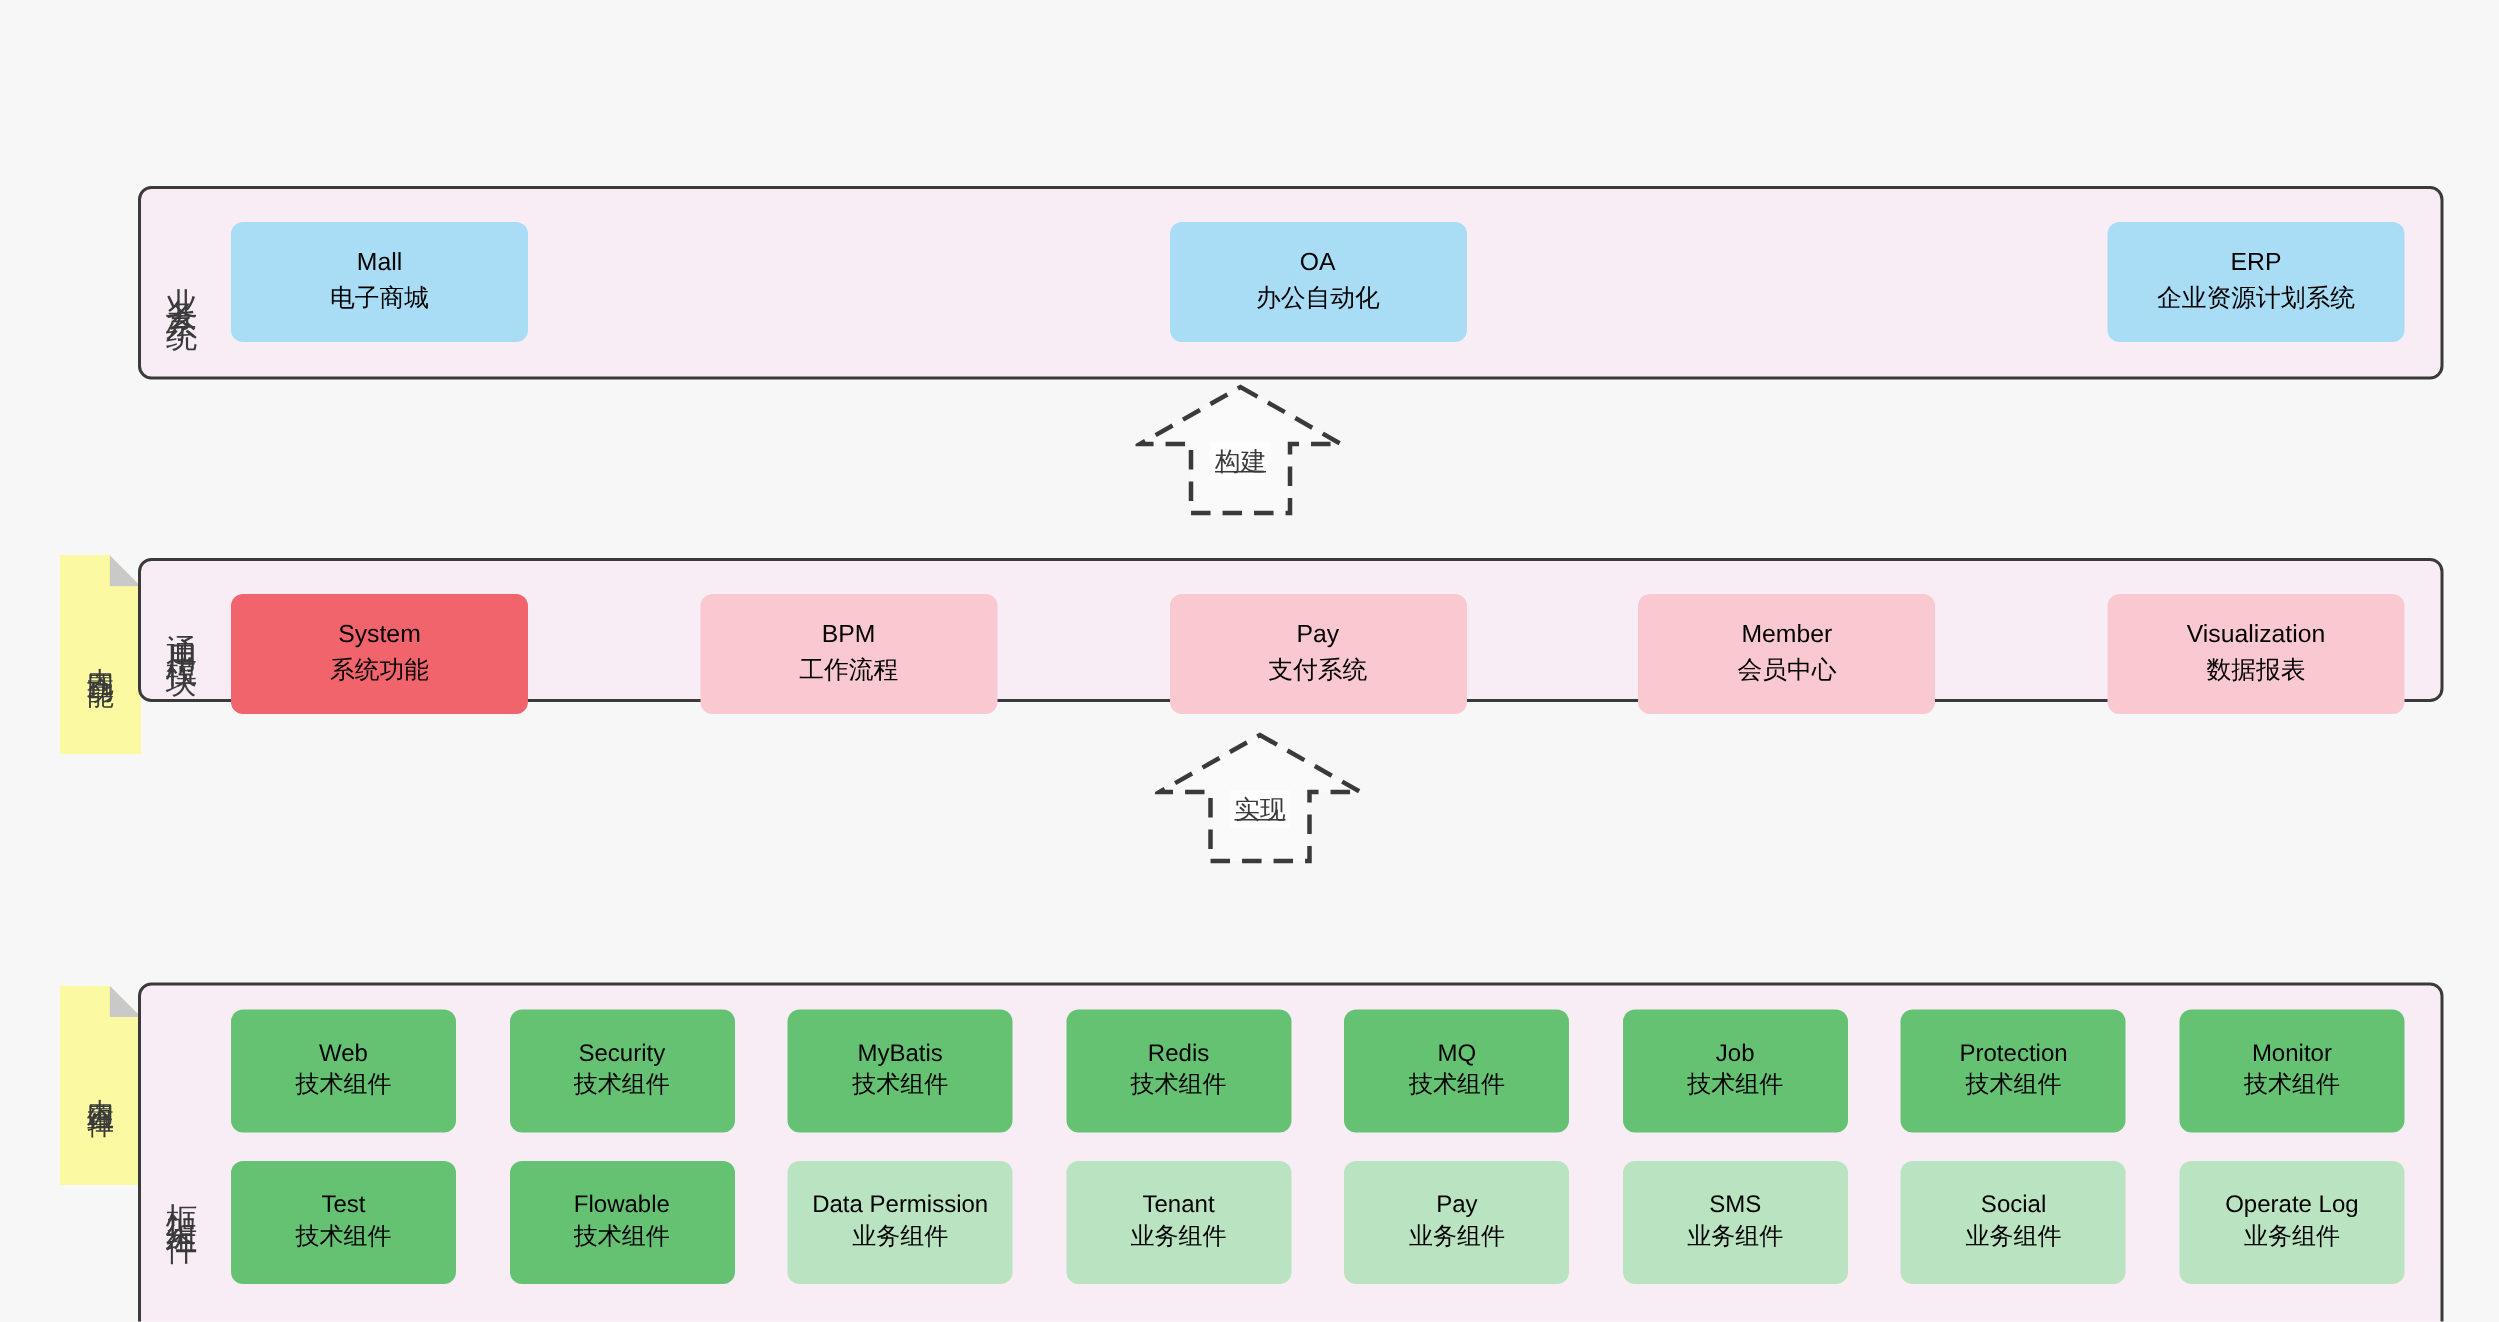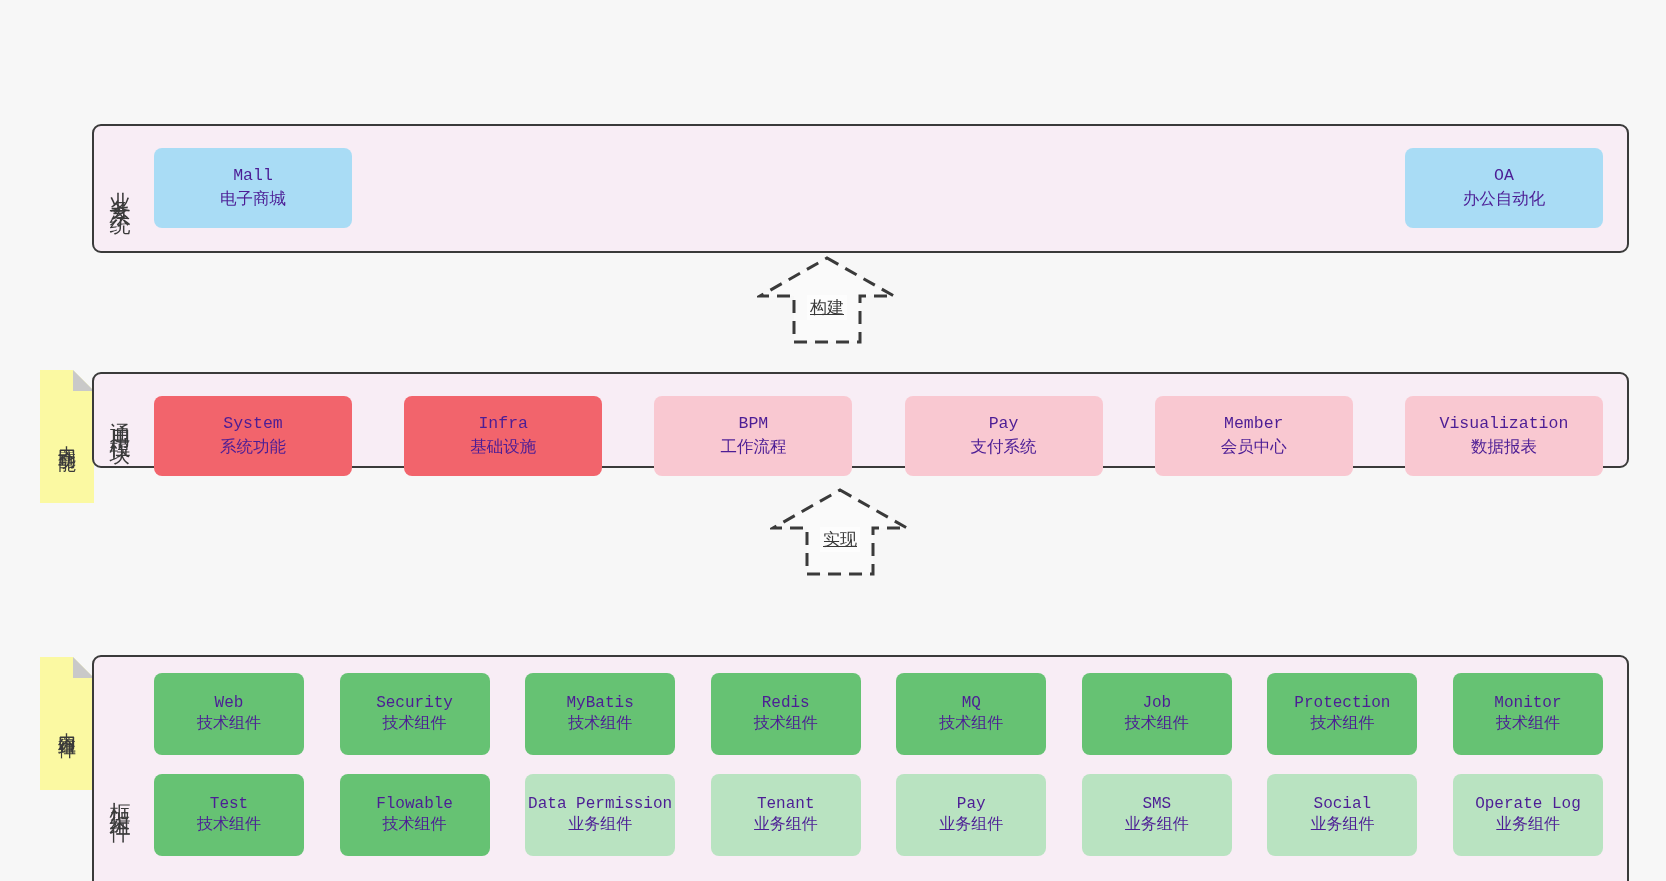--- a/index.html
+++ b/index.html
@@ -53,22 +53,21 @@
   .box {
     width: 198px; height: 80px;
     border-radius: 8px;
     display: flex;
     flex-direction: column;
     justify-content: center;
     align-items: center;
     text-align: center;
     font-size: 16.5px;
     line-height: 1.45;
-    color: #4c1d95;
-    font-family: Liberation Mono, monospace;
+    color: #000000;
   }
   #layer-components .box { width: 150px; height: 82px; line-height: 1.3; font-size: 16px; }
 
   .box.blue        { background: #a9dcf5; }
   .box.red         { background: #f2646c; }
   .box.pink        { background: #f9c8d1; }
   .box.green-dark  { background: #66c273; }
   .box.green-light { background: #b9e3c1; }
 
   
@@ -137,41 +136,41 @@
   <span class="layer-label">业务系统</span>
   <div class="boxes-row">
     <div class="box blue">
       <span>Mall</span>
       <span>电子商城</span>
     </div>
     <div class="box blue">
       <span>OA</span>
       <span>办公自动化</span>
     </div>
+    <div class="box blue">
+      <span>ERP</span>
+      <span>企业资源计划系统</span>
+    </div>
   </div>
 </div>
 
 <div class="arrow" id="arrow-build">
   <svg viewBox="0 0 140 90">
     <polygon points="70,3 137,41 103,41 103,87 37,87 37,41 3,41" fill="#fafafa" stroke="#3a3a3a" stroke-width="3" stroke-dasharray="13 8" stroke-linejoin="miter"></polygon>
   </svg>
   <span class="arrow-label">构建</span>
 </div>
 
 <div class="layer" id="layer-modules">
   <span class="layer-label">通用模块</span>
   <div class="boxes-row">
     <div class="box red">
       <span>System</span>
       <span>系统功能</span>
     </div>
-    <div class="box red">
-      <span>Infra</span>
-      <span>基础设施</span>
-    </div>
     <div class="box pink">
       <span>BPM</span>
       <span>工作流程</span>
     </div>
     <div class="box pink">
       <span>Pay</span>
       <span>支付系统</span>
     </div>
     <div class="box pink">
       <span>Member</span>

